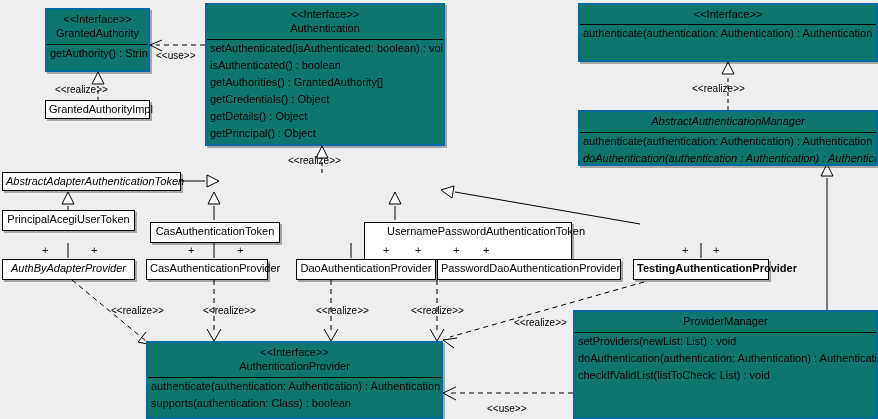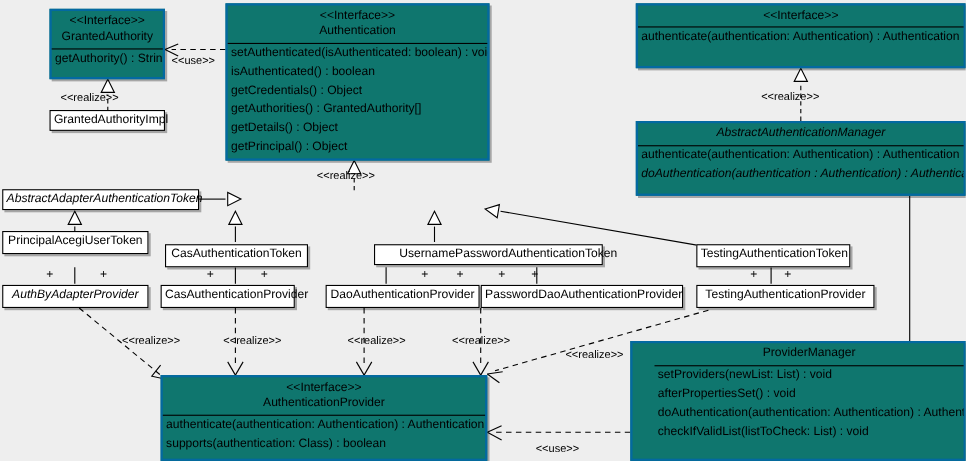--- a/index.html
+++ b/index.html
@@ -233,37 +233,37 @@
   </div>
 
   <div class="uml-box" style="left:205px; top:3px; width:240px; height:143px;">
     <div class="box-header with-body">
       <span class="stereotype">&lt;&lt;Interface&gt;&gt;</span>
       <span class="class-name">Authentication</span>
     </div>
     <div class="box-body">
       <div class="member">setAuthenticated(isAuthenticated: boolean) : void</div>
       <div class="member">isAuthenticated() : boolean</div>
+      <div class="member">getAuthorities() : GrantedAuthority[]</div>
       <div class="member">getCredentials() : Object</div>
-      <div class="member">getAuthorities() : GrantedAuthority[]</div>
       <div class="member">getDetails() : Object</div>
       <div class="member">getPrincipal() : Object</div>
     </div>
   </div>
 
   <div class="uml-box" style="left:578px; top:3px; width:300px; height:59px;">
     <div class="box-header with-body">
       <span class="stereotype">&lt;&lt;Interface&gt;&gt;</span>
     </div>
     <div class="box-body">
       <div class="member">authenticate(authentication: Authentication) : Authentication</div>
     </div>
   </div>
 
-  <div class="uml-box" style="left:578px; top:110px; width:300px; height:68px;">
+  <div class="uml-box" style="left:578px; top:110px; width:300px; height:56px;">
     <div class="box-header with-body">
       <span class="class-name abstract">AbstractAuthenticationManager</span>
     </div>
     <div class="box-body">
       <div class="member">authenticate(authentication: Authentication) : Authentication</div>
       <div class="member abstract">doAuthentication(authentication : Authentication) : Authentication</div>
     </div>
   </div>
 
   <div class="simple-name abstract" style="left:2px; top:172px; width:179px; height:19px;">
@@ -272,27 +272,24 @@
 
 
   <div class="simple-name" style="left:2px; top:210px; width:133px; height:21px;">
     <span>PrincipalAcegiUserToken</span>
   </div>
 
   <div class="simple-name" style="left:150px; top:222px; width:130px; height:21px;text-align:center;">
     <span>CasAuthenticationToken</span>
   </div>
 
-  <div class="simple-name" style="left:340px; top:222px; width:208px; height:19px;padding-left:22px;">
+  <div class="simple-name" style="left:364px; top:222px; width:208px; height:38px;padding-left:22px;">
     <span>UsernamePasswordAuthenticationToken</span>
   </div>
 
-  <div class="simple-name" style="left:633px; top:222px; width:140px; height:21px;">
-    <span>TestingAuthenticationToken</span>
-  </div>
 
   <div class="mult-label" style="left:42px; top:245px;">+</div>
   <div class="mult-label" style="left:91px; top:245px;">+</div>
 
   <div class="mult-label" style="left:188px; top:245px;">+</div>
   <div class="mult-label" style="left:237px; top:245px;">+</div>
 
   <div class="mult-label" style="left:383px; top:245px;">+</div>
   <div class="mult-label" style="left:415px; top:245px;">+</div>
   <div class="mult-label" style="left:453px; top:245px;">+</div>
@@ -310,42 +307,41 @@
   </div>
 
   <div class="simple-name" style="left:296px; top:259px; width:140px; height:21px;">
     <span>DaoAuthenticationProvider</span>
   </div>
 
   <div class="simple-name" style="left:437px; top:259px; width:184px; height:21px;">
     <span>PasswordDaoAuthenticationProvider</span>
   </div>
 
-  <div class="simple-name" style="left:633px; top:259px; width:162px; height:21px;">
+  <div class="simple-name" style="left:633px; top:259px; width:136px; height:21px;font-weight:bold;">
     <span>TestingAuthenticationProvider</span>
   </div>
 
   <div class="uml-box" style="left:146px; top:341px; width:297px; height:78px;">
     <div class="box-header with-body">
       <span class="stereotype">&lt;&lt;Interface&gt;&gt;</span>
       <span class="class-name">AuthenticationProvider</span>
     </div>
     <div class="box-body">
       <div class="member">authenticate(authentication: Authentication) : Authentication</div>
       <div class="member">supports(authentication: Class) : boolean</div>
     </div>
   </div>
 
-  <div class="uml-box" style="left:573px; top:310px; width:305px; height:109px;padding-left:20px;">
+  <div class="uml-box" style="left:573px; top:310px; width:305px; height:109px;">
     <div class="box-header with-body">
       <span class="class-name">ProviderManager</span>
     </div>
     <div class="box-body">
       <div class="member">setProviders(newList: List) : void</div>
-      <div class="member">afterPropertiesSet() : void</div>
       <div class="member">doAuthentication(authentication: Authentication) : Authentication</div>
       <div class="member">checkIfValidList(listToCheck: List) : void</div>
     </div>
   </div>
 
   <div class="edge-label" style="left:156px; top:50px;">&lt;&lt;use&gt;&gt;</div>
 
   <div class="edge-label" style="left:55px; top:84px;">&lt;&lt;realize&gt;&gt;</div>
 
   <div class="edge-label" style="left:288px; top:155px;">&lt;&lt;realize&gt;&gt;</div>

